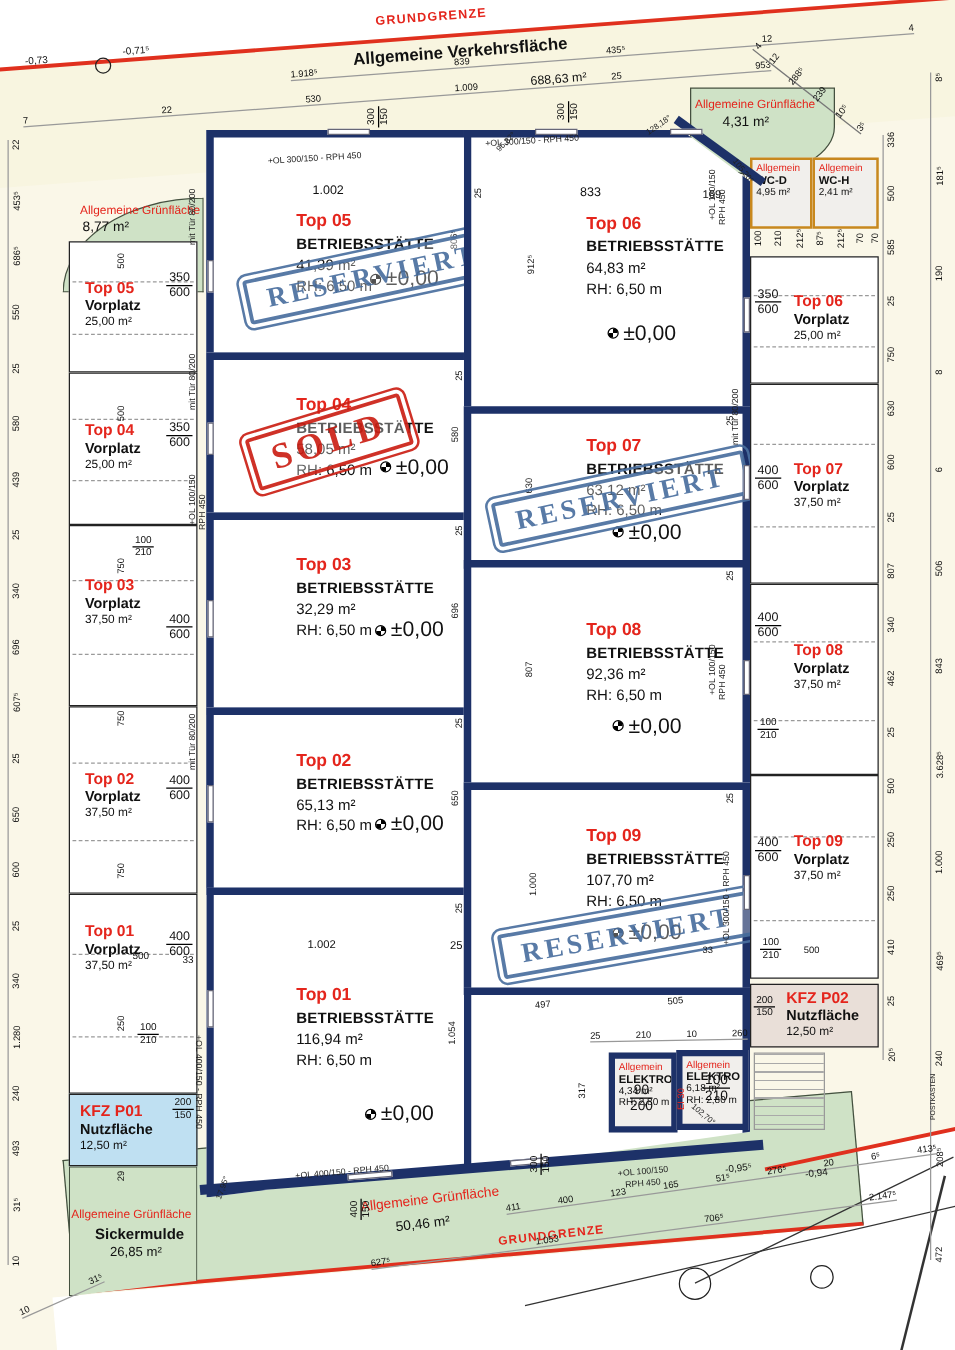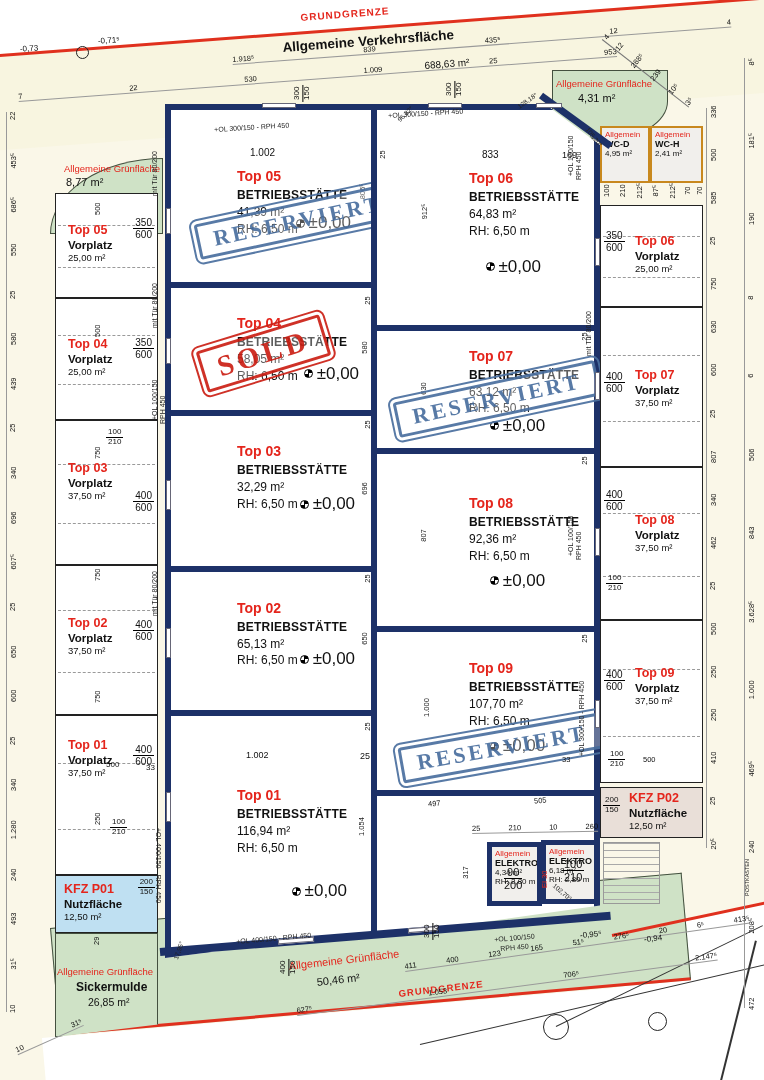--- a/index.html
+++ b/index.html
@@ -507,21 +507,21 @@
       <span>706⁵</span>
       <span>2.147⁵</span>
     </div>
   <div class="hchain" style="left:14px;top:1046px;width:72px;transform:rotate(-24deg)">
       <span>10</span>
       <span>31⁵</span>
     </div>
 
   <div class="dim" style="left:250px;top:147px;font-size:10px">1.002</div>
   <div class="dim vdim" style="left:378px;top:150px">25</div>
-  <div class="dim" style="left:482px;top:149px;font-size:10px">833</div>
+  <div class="dim" style="left:464px;top:149px;font-size:10px">833</div>
   <div class="dim" style="left:562px;top:150px;font-size:9px">169</div>
   <div class="dim" style="left:246px;top:750px;font-size:9px">1.002</div>
   <div class="dim" style="left:360px;top:751px;font-size:9px">25</div>
   <div class="dim vdim" style="left:363px;top:296px">25</div>
   <div class="dim vdim" style="left:363px;top:420px">25</div>
   <div class="dim vdim" style="left:363px;top:574px">25</div>
   <div class="dim vdim" style="left:363px;top:722px">25</div>
   <div class="dim vdim" style="left:580px;top:332px">25</div>
   <div class="dim vdim" style="left:580px;top:456px">25</div>
   <div class="dim vdim" style="left:580px;top:634px">25</div>

